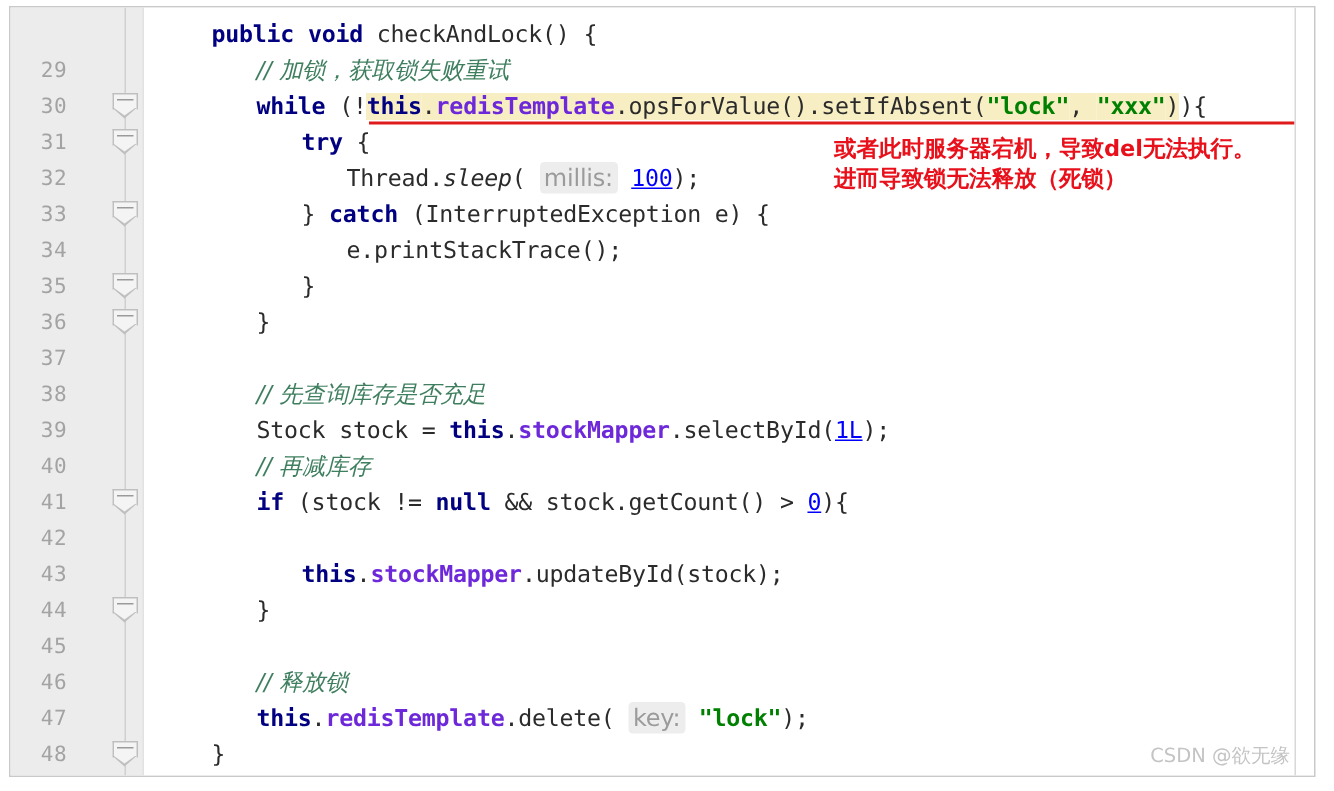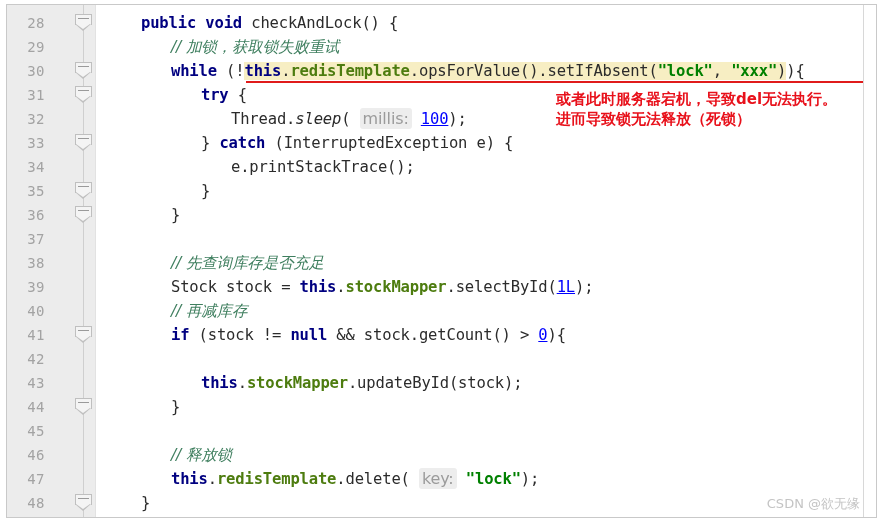--- a/index.html
+++ b/index.html
@@ -127,21 +127,21 @@
     font-family: "DejaVu Sans Mono", "Liberation Mono", monospace;
     color: #2b2b2b;
     letter-spacing: -0.15px;
   }
 
   
   .kw   { color: #000080; font-weight: bold; }
   .cmt  { color: #3f7f5f; font-style: italic; font-family: "DejaVu Sans", "Liberation Sans", sans-serif; font-weight: normal;}
   .str  { color: #008000; font-weight: bold; }
   .num  { color: #0000ff; text-decoration: underline; }
-  .fld  { color: #4d7c0f; font-weight: bold; text-align: right; }
+  .fld  { color: #6d28d9; font-weight: bold; text-align: right; }
   .mth  { font-style: italic; }
   .plain{ color: #2b2b2b; }
 
   
   .hint {
     background: #ededed;
     color: #9b9b9b;
     border-radius: 3px;
     padding: 1px 3px;
     font-size: 16px;
@@ -180,29 +180,20 @@
     white-space: pre;
   }
 </style>
 </head>
 <body>
 
 <div id="editor-frame">
 
   <div id="gutter">
     <div id="fold-rail"></div>
-  <div class="gutter-line" style="top: 6px;">
-        <span class="ln">28</span>
-        <div class="fold-marker">
-          <span class="box"></span>
-          <span class="tip"></span>
-          <span class="tip-in"></span>
-          <span class="minus"></span>
-        </div>
-      </div>
       <div class="gutter-line" style="top: 30px;">
         <span class="ln">29</span>
       </div>
       <div class="gutter-line" style="top: 54px;">
         <span class="ln">30</span>
         <div class="fold-marker">
           <span class="box"></span>
           <span class="tip"></span>
           <span class="tip-in"></span>
           <span class="minus"></span>

